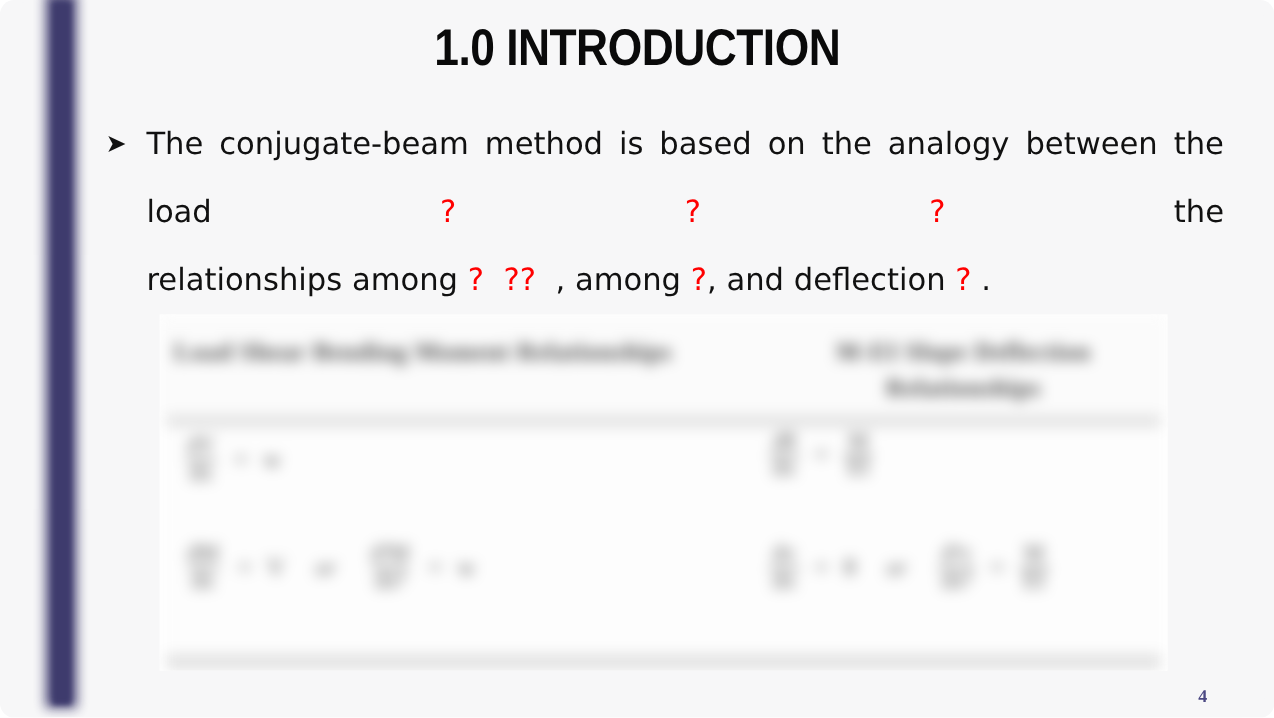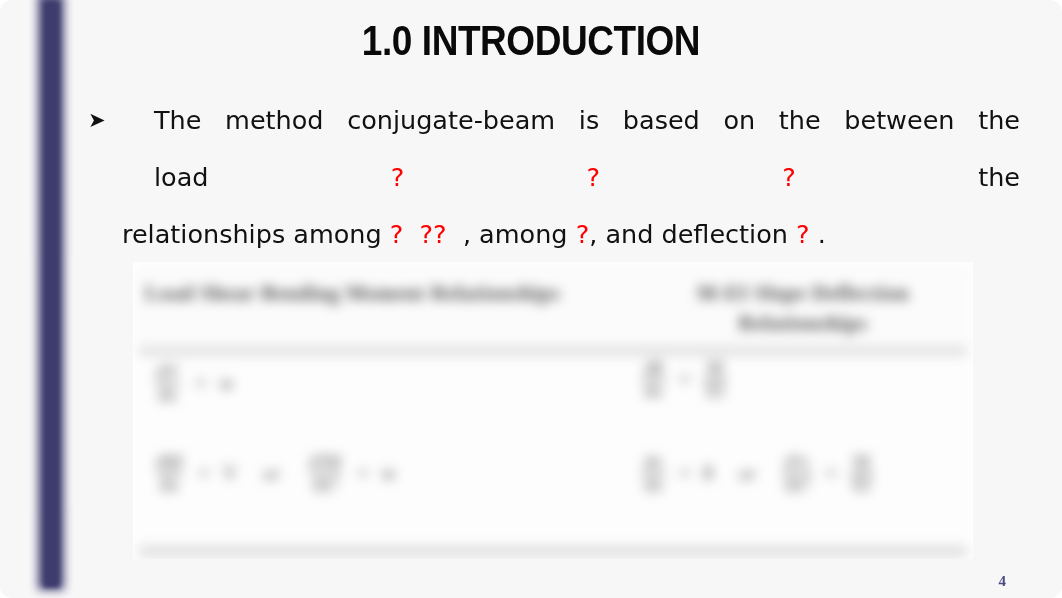--- a/index.html
+++ b/index.html
@@ -100,21 +100,20 @@
     color: #111111;
   }
   .para-line {
     display: block;
     white-space: pre-wrap;
   }
   .justify-line {
     display: flex;
     justify-content: space-between;
     white-space: pre;
-    margin-left: 32px;
   }
   .justify-line > span { white-space: pre; }
   .qmark {
     color: #ff0000;
   }
 
   
   .embed-wrap {
     position: absolute;
     left: 133px;
@@ -213,26 +212,27 @@
   <div class="slide-title">1.0 INTRODUCTION</div>
 
   <div class="body-block">
 
     <div class="bullet-row">
       <div class="bullet-marker">➤</div>
       <div class="bullet-text">
 
         <span class="para-line justify-line">
           <span>The</span>
+          <span>conjugate-beam</span>
           <span>method</span>
-          <span>conjugate-beam</span>
           <span>is</span>
           <span>based</span>
           <span>on</span>
           <span>the</span>
+          <span>analogy</span>
           <span>between</span>
           <span>the</span>
         </span>
 
         <span class="para-line justify-line">
           <span>load</span>
           <span class="qmark">?</span>
           <span class="qmark">?</span>
           <span class="qmark">?</span>
           <span>the</span>

